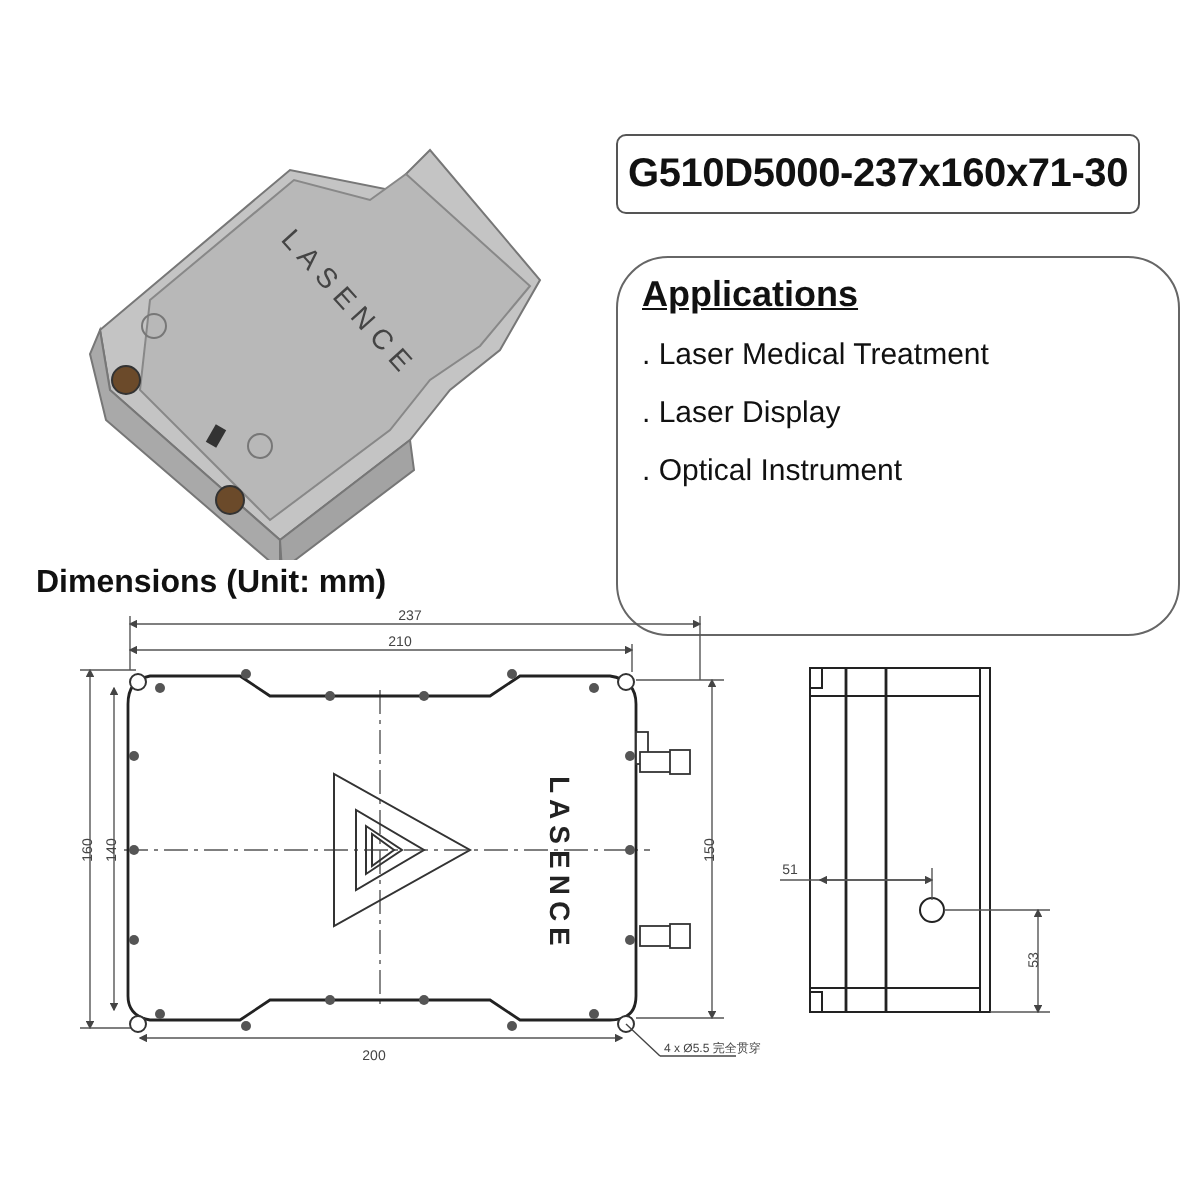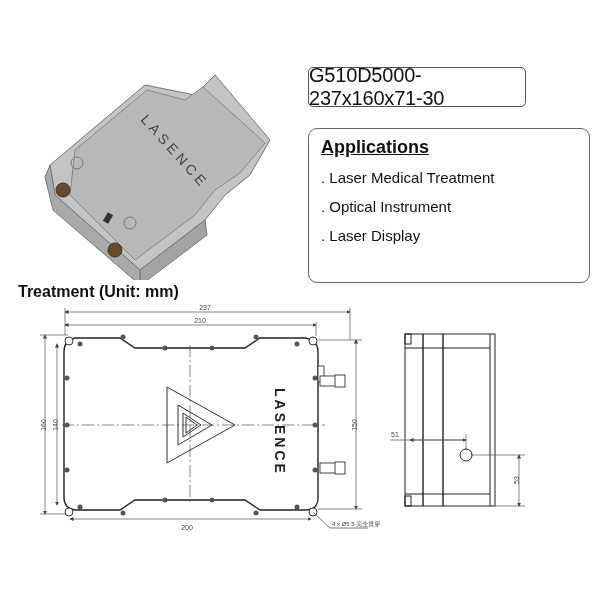--- a/index.html
+++ b/index.html
@@ -1,26 +1,26 @@
 <!DOCTYPE html>
 <html><head>
   <meta charset="utf-8">
   <style>
     html, body { margin: 0; padding: 0; background: #ffffff; }
     body { width: 600px; height: 600px; position: relative; overflow: hidden; font-family: "Liberation Sans", sans-serif; color: #111; }
     .abs { position: absolute; }
     .model-box {
-      left: 308px; top: 67px; width: 218px; height: 40px;
+      left: 308px; top: 67px; width: 262px; height: 40px;
       border: 1.5px solid #555; border-radius: 5px; box-sizing: border-box;
       display: flex; align-items: center; justify-content: center;
-      font-weight: normal; font-size: 20px; letter-spacing: -0.2px;
+      font-weight: bold; font-size: 20px; letter-spacing: -0.2px;
     }
     .apps-box {
-      left: 308px; top: 128px; width: 282px; height: 155px;
-      border: 1.5px solid #666; border-radius: 9px; box-sizing: border-box;
+      left: 308px; top: 128px; width: 282px; height: 190px;
+      border: 1.5px solid #666; border-radius: 26px; box-sizing: border-box;
       padding: 4px 0 0 12px;
     }
     .apps-title { font-weight: bold; font-size: 18px; text-decoration: underline; margin: 4px 0 10px 0; }
     .apps-item { font-weight: normal; font-size: 15px; height: 29px; line-height: 20px; }
     .dims-title { left: 18px; top: 283px; font-weight: bold; font-size: 16px; }
     .photo { left: 35px; top: 45px; width: 255px; height: 235px; }
     .drawing { left: 0; top: 300px; width: 600px; height: 250px; }
     svg text { font-family: "Liberation Sans", sans-serif; }
   </style>
 </head>
@@ -51,29 +51,29 @@
 </div>
 
 <div class="abs apps-box">
   <div class="apps-title">Applications</div>
   <div class="apps-item">
     <span>.</span>
     <span>Laser Medical Treatment</span>
   </div>
   <div class="apps-item">
     <span>.</span>
-    <span>Optical Instrument</span>
+    <span>Laser Display</span>
   </div>
   <div class="apps-item">
     <span>.</span>
-    <span>Laser Display</span>
+    <span>Optical Instrument</span>
   </div>
 </div>
 
-<div class="abs dims-title">Treatment (Unit: mm)</div>
+<div class="abs dims-title">Dimensions (Unit: mm)</div>
 
 <div class="abs drawing">
   <svg width="600" height="250" viewBox="0 300 600 250">
     <defs>
       <marker id="arr" markerWidth="6" markerHeight="6" refX="5" refY="3" orient="auto-start-reverse">
         <path d="M0,0 L6,3 L0,6 z" fill="#444"></path>
       </marker>
     </defs>
     <g stroke="#555" stroke-width="0.7" fill="none">
 

